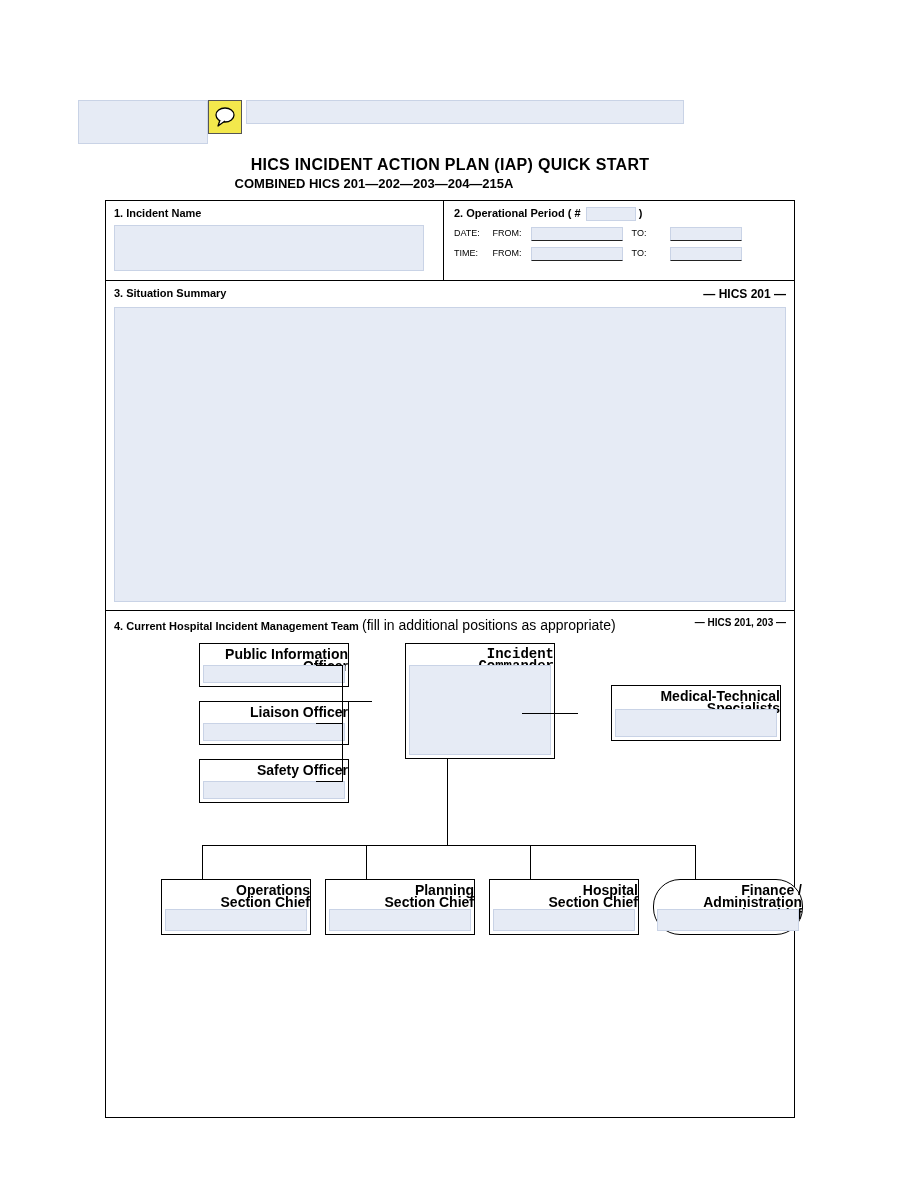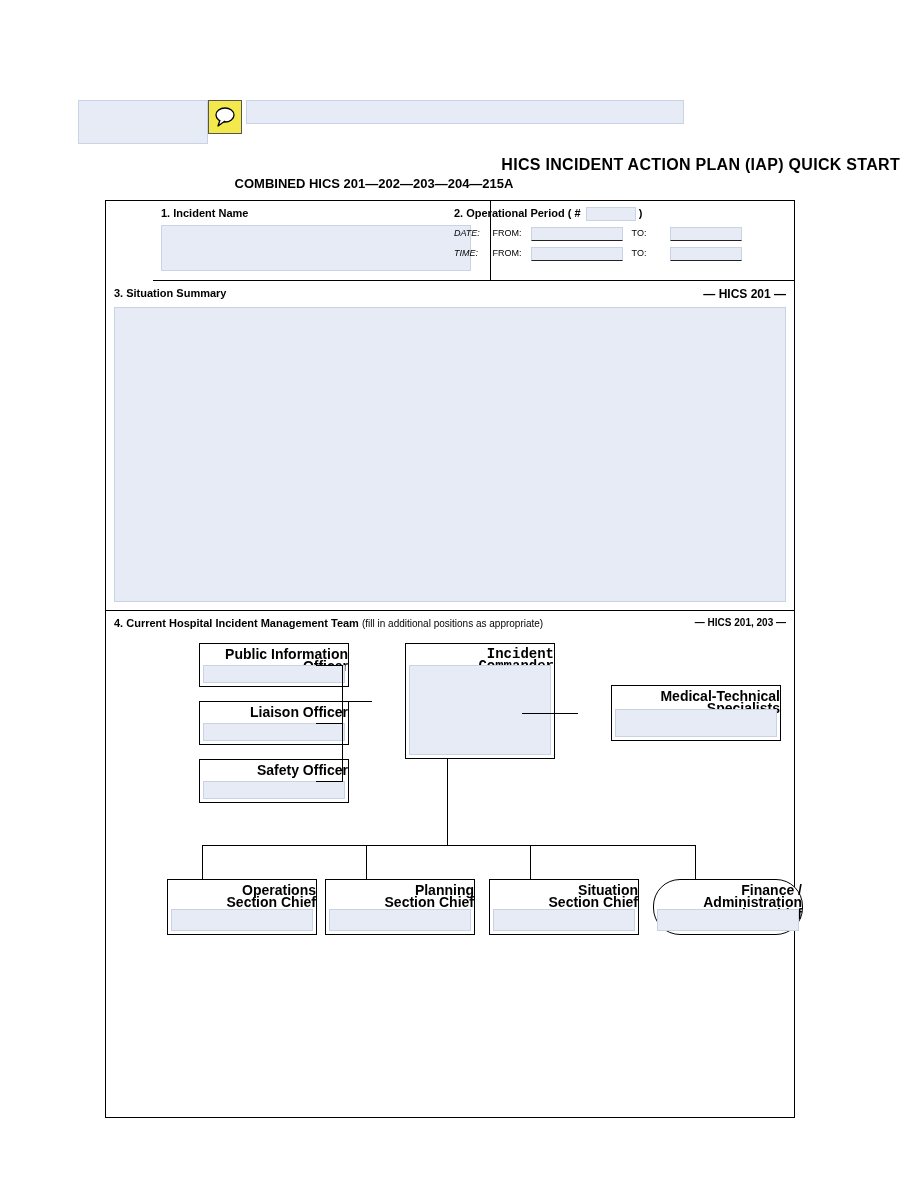--- a/index.html
+++ b/index.html
@@ -30,21 +30,21 @@
     background: #f3e84c;
     border: 1px solid #555;
     box-sizing: border-box;
   }
   .hdr-icon-box svg { display:block; margin:4px auto 0 auto; }
   .hdr-bar {
     left: 246px; top: 100px; width: 438px; height: 24px;
   }
   .title {
     left: 0; top: 156px; width: 900px;
-    text-align: right;
+    text-align: center;
     font-weight: bold;
     font-size: 16px;
     letter-spacing: .3px;
   }
   .subtitle {
     left: 0; top: 176px; width: 748px;
     text-align: center;
     font-weight: bold;
     font-size: 13px;
   }
@@ -56,38 +56,37 @@
   .sec-label {
     font-size: 11px;
     font-weight: bold;
   }
   .sec1 {
     position:absolute; left:0; top:0; width:338px; height:80px;
     border-right:1px solid #000;
     border-bottom:1px solid #000;
     box-sizing:border-box;
     padding:6px 24px 0 8px;
-    margin-left:47px;
   }
   .sec1 .field {
     margin-top:6px; width:310px; height:46px;
   }
   .sec2 {
     position:absolute; left:338px; top:0; right:0; height:80px;
     border-bottom:1px solid #000;
     box-sizing:border-box;
     padding:6px 8px 0 10px;
     font-size:11px;
   }
   .sec2 .op-num {
     display:inline-block; width:50px; height:14px; vertical-align:middle;
     margin-left:2px;
   }
   .sec2 .row { margin-top:6px; font-size:9px; }
-  .sec2 .lbl { display:inline-block; width:36px;font-style:italic; }
+  .sec2 .lbl { display:inline-block; width:36px; }
   .sec2 .lbl2 { display:inline-block; width:36px; }
   .sec2 .slot {
     display:inline-block; width:92px; height:14px; vertical-align:middle;
     border-bottom:1px solid #222;
     margin-right:6px;
   }
   .sec2 .slot2 { width:72px; }
   .sec3 {
     position:absolute; left:0; top:80px; right:0; height:330px;
     border-bottom:1px solid #000;
@@ -104,21 +103,21 @@
   .sec4 {
     position:absolute; left:0; top:410px; right:0; bottom:0;
     box-sizing:border-box;
     padding:6px 8px 0 8px;
   }
   .sec4 .ref {
     position:absolute; right:8px; top:6px;
     font-size:10px; font-weight:bold;
   }
   .sec4 .hint {
-    font-size:10px; font-weight:normal;
+    font-size:14px; font-weight:normal;
   }
   .chart {
     position:absolute; left:0; top:24px; right:0; bottom:0;
   }
   .node {
     position:absolute;
     border:1px solid #000;
     background:#fff;
     box-sizing:border-box;
     font-size:14px;
@@ -235,35 +234,35 @@
 
         <div class="conn" style="left:416px; top:78px; width:56px; height:1px;"></div>
 
         <div class="conn" style="left:341px; top:124px; width:1px; height:86px;"></div>
         <div class="conn" style="left:96px; top:210px; width:494px; height:1px;"></div>
         <div class="conn" style="left:96px;  top:210px; width:1px; height:34px;"></div>
         <div class="conn" style="left:260px; top:210px; width:1px; height:34px;"></div>
         <div class="conn" style="left:424px; top:210px; width:1px; height:34px;"></div>
         <div class="conn" style="left:589px; top:210px; width:1px; height:34px;"></div>
 
-        <div class="node n-sec" style="left:28px; top:244px;padding-left:20px;">
+        <div class="node n-sec" style="left:22px; top:244px;padding-left:20px;">
           <div class="nlabel">
             <span>Operations</span><br><span>Section Chief</span>
           </div>
           <div class="nfill fill-blue"></div>
         </div>
         <div class="node n-sec" style="left:186px; top:244px;">
           <div class="nlabel">
             <span>Planning</span><br><span>Section Chief</span>
           </div>
           <div class="nfill fill-blue"></div>
         </div>
         <div class="node n-sec" style="left:350px; top:244px;">
           <div class="nlabel">
-            <span>Situation</span><br><span>Section Chief</span>
+            <span>Hospital</span><br><span>Section Chief</span>
           </div>
           <div class="nfill fill-blue"></div>
         </div>
         <div class="node n-sec" style="left:514px; top:244px;border-radius:27px;">
           <div class="nlabel">
             <span>Finance / Administration</span><br><span>Section Chief</span>
           </div>
           <div class="nfill fill-blue"></div>
         </div>
 

